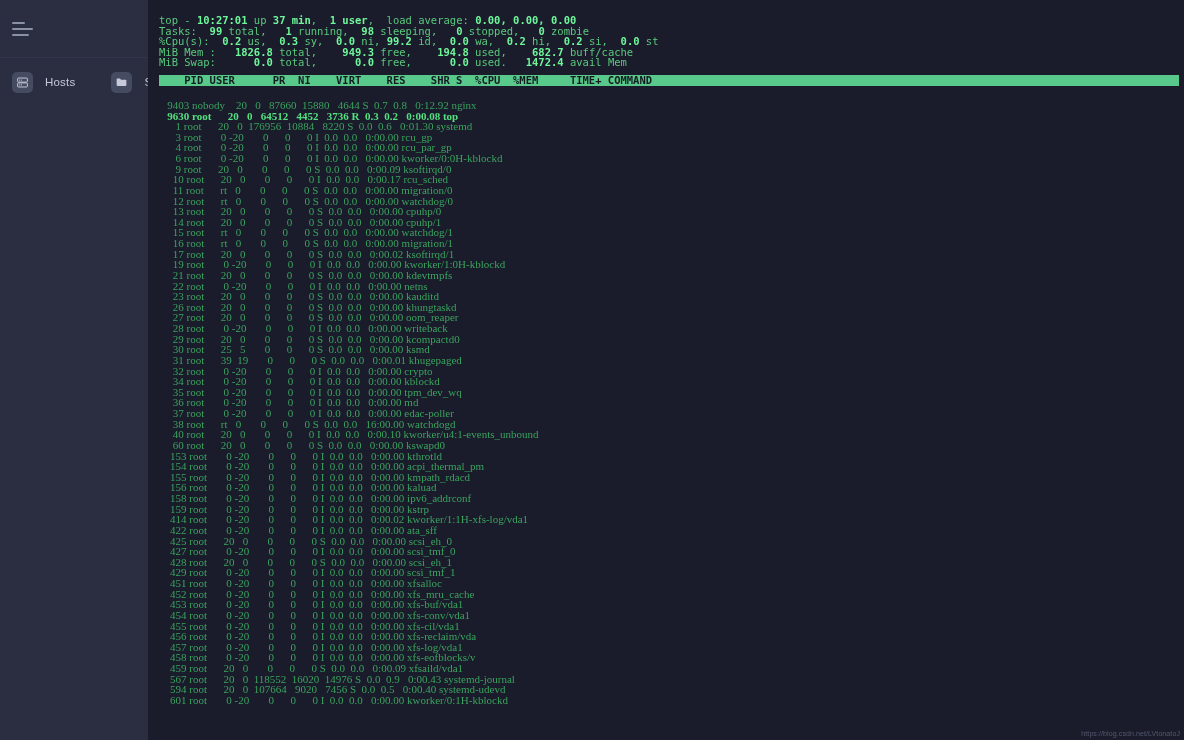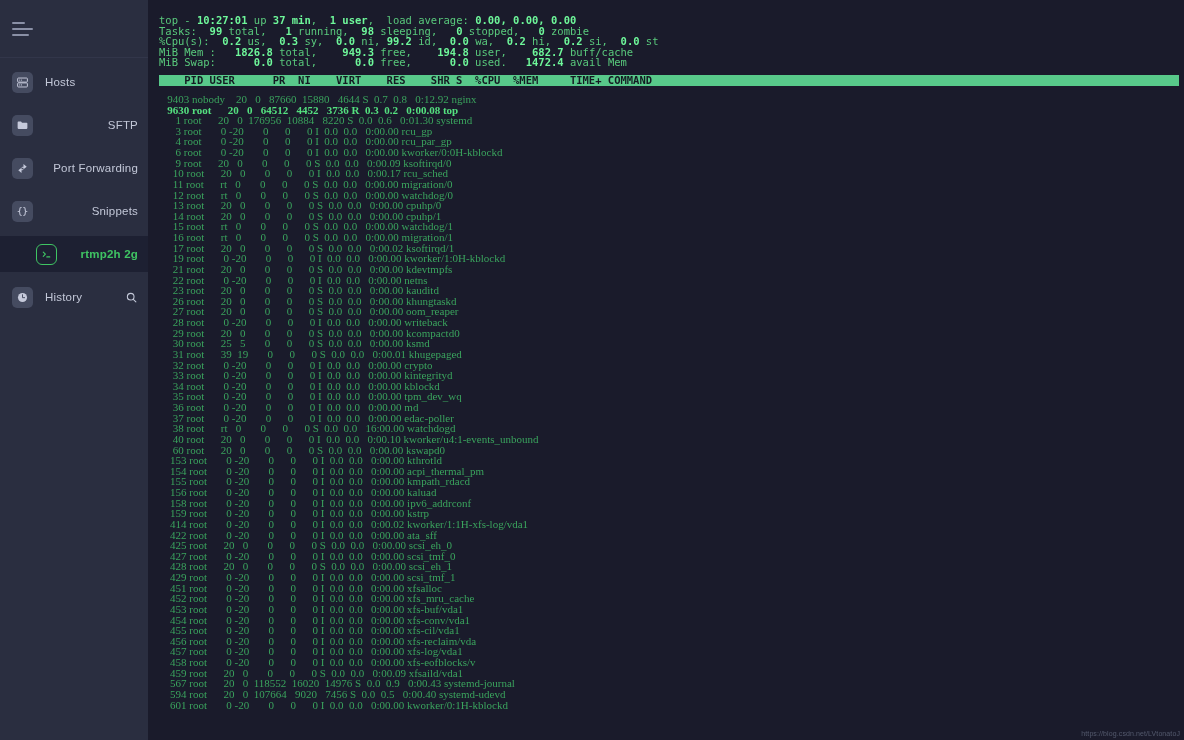--- a/index.html
+++ b/index.html
@@ -53,21 +53,21 @@
   .nav-item {
     height: 36px;
     display: flex;
     align-items: center;
     padding: 0 10px 0 12px;
     gap: 12px;
     cursor: pointer;
     position: relative;
   }
   .nav-item + .nav-item { margin-top: 0; justify-content: space-between; }
-  .nav-list { padding-top: 6px; display:flex; flex-direction: column; gap: 7px; }
+  .nav-list { padding-top: 6px; display:flex; flex-direction: row; gap: 14px; }
 
   .nav-icon {
     width: 21px; height: 21px;
     flex: 0 0 21px;
     border-radius: 5px;
     background: #454b60;
     display: flex;
     align-items: center;
     justify-content: center;
     color: #c6cadb;
@@ -131,21 +131,21 @@
   .col-head {
     background: #58c98a;
     color: #141b22;
     font-weight: bold;
     white-space: pre;
     height: 11px;
     line-height: 11px;
     width: 1020px;
     font-family: "DejaVu Sans Mono", "Liberation Mono", monospace;
     font-size: 10.5px;
-    margin-bottom: 8px;
+    margin-bottom: 14px;
   }
 
   .rows { }
   .prow {
     white-space: pre;
     color: #3aa35d;
     height: 10.63px;
     line-height: 10.63px;
     font-family: Liberation Serif, serif;
     font-size: 11px;
@@ -256,21 +256,21 @@
 
   <div id="terminal">
     <div class="term-inner">
 
       <div class="tline"><span class="lbl">top - </span><span class="val">10:27:01</span><span class="lbl"> up </span><span class="val">37 min</span><span class="lbl">,  </span><span class="val">1 user</span><span class="lbl">,  load average: </span><span class="val">0.00, 0.00, 0.00</span></div>
 
       <div class="tline"><span class="lbl">Tasks:</span><span class="lbl">  </span><span class="val">99</span><span class="lbl"> total,   </span><span class="val">1</span><span class="lbl"> running,  </span><span class="val">98</span><span class="lbl"> sleeping,   </span><span class="val">0</span><span class="lbl"> stopped,   </span><span class="val">0</span><span class="lbl"> zombie</span></div>
 
       <div class="tline"><span class="lbl">%Cpu(s):</span><span class="lbl">  </span><span class="val">0.2</span><span class="lbl"> us,  </span><span class="val">0.3</span><span class="lbl"> sy,  </span><span class="val">0.0</span><span class="lbl"> ni, </span><span class="val">99.2</span><span class="lbl"> id,  </span><span class="val">0.0</span><span class="lbl"> wa,  </span><span class="val">0.2</span><span class="lbl"> hi,  </span><span class="val">0.2</span><span class="lbl"> si,  </span><span class="val">0.0</span><span class="lbl"> st</span></div>
 
-      <div class="tline"><span class="lbl">MiB Mem :</span><span class="lbl">   </span><span class="val">1826.8</span><span class="lbl"> total,    </span><span class="val">949.3</span><span class="lbl"> free,    </span><span class="val">194.8</span><span class="lbl"> user,    </span><span class="val">682.7</span><span class="lbl"> buff/cache</span></div>
+      <div class="tline"><span class="lbl">MiB Mem :</span><span class="lbl">   </span><span class="val">1826.8</span><span class="lbl"> total,    </span><span class="val">949.3</span><span class="lbl"> free,    </span><span class="val">194.8</span><span class="lbl"> used,    </span><span class="val">682.7</span><span class="lbl"> buff/cache</span></div>
 
       <div class="tline"><span class="lbl">MiB Swap:</span><span class="lbl">      </span><span class="val">0.0</span><span class="lbl"> total,      </span><span class="val">0.0</span><span class="lbl"> free,      </span><span class="val">0.0</span><span class="lbl"> used.   </span><span class="val">1472.4</span><span class="lbl"> avail Mem</span></div>
 
       <div class="hdr-spacer"></div>
 
       <div class="col-head">    PID USER      PR  NI    VIRT    RES    SHR S  %CPU  %MEM     TIME+ COMMAND                                                                                                </div>
 
       <div class="rows" id="rows">
           <div class="prow">   9403 nobody    20   0   87660  15880   4644 S  0.7  0.8   0:12.92 nginx</div>
           <div class="prow bold">   9630 root      20   0   64512   4452   3736 R  0.3  0.2   0:00.08 top</div>
@@ -291,21 +291,20 @@
           <div class="prow">     21 root      20   0       0      0      0 S  0.0  0.0   0:00.00 kdevtmpfs</div>
           <div class="prow">     22 root       0 -20       0      0      0 I  0.0  0.0   0:00.00 netns</div>
           <div class="prow">     23 root      20   0       0      0      0 S  0.0  0.0   0:00.00 kauditd</div>
           <div class="prow">     26 root      20   0       0      0      0 S  0.0  0.0   0:00.00 khungtaskd</div>
           <div class="prow">     27 root      20   0       0      0      0 S  0.0  0.0   0:00.00 oom_reaper</div>
           <div class="prow">     28 root       0 -20       0      0      0 I  0.0  0.0   0:00.00 writeback</div>
           <div class="prow">     29 root      20   0       0      0      0 S  0.0  0.0   0:00.00 kcompactd0</div>
           <div class="prow">     30 root      25   5       0      0      0 S  0.0  0.0   0:00.00 ksmd</div>
           <div class="prow">     31 root      39  19       0      0      0 S  0.0  0.0   0:00.01 khugepaged</div>
           <div class="prow">     32 root       0 -20       0      0      0 I  0.0  0.0   0:00.00 crypto</div>
-          <div class="prow">     33 root       0 -20       0      0      0 I  0.0  0.0   0:00.00 kintegrityd</div>
           <div class="prow">     34 root       0 -20       0      0      0 I  0.0  0.0   0:00.00 kblockd</div>
           <div class="prow">     35 root       0 -20       0      0      0 I  0.0  0.0   0:00.00 tpm_dev_wq</div>
           <div class="prow">     36 root       0 -20       0      0      0 I  0.0  0.0   0:00.00 md</div>
           <div class="prow">     37 root       0 -20       0      0      0 I  0.0  0.0   0:00.00 edac-poller</div>
           <div class="prow">     38 root      rt   0       0      0      0 S  0.0  0.0   16:00.00 watchdogd</div>
           <div class="prow">     40 root      20   0       0      0      0 I  0.0  0.0   0:00.10 kworker/u4:1-events_unbound</div>
           <div class="prow">     60 root      20   0       0      0      0 S  0.0  0.0   0:00.00 kswapd0</div>
           <div class="prow">    153 root       0 -20       0      0      0 I  0.0  0.0   0:00.00 kthrotld</div>
           <div class="prow">    154 root       0 -20       0      0      0 I  0.0  0.0   0:00.00 acpi_thermal_pm</div>
           <div class="prow">    155 root       0 -20       0      0      0 I  0.0  0.0   0:00.00 kmpath_rdacd</div>

